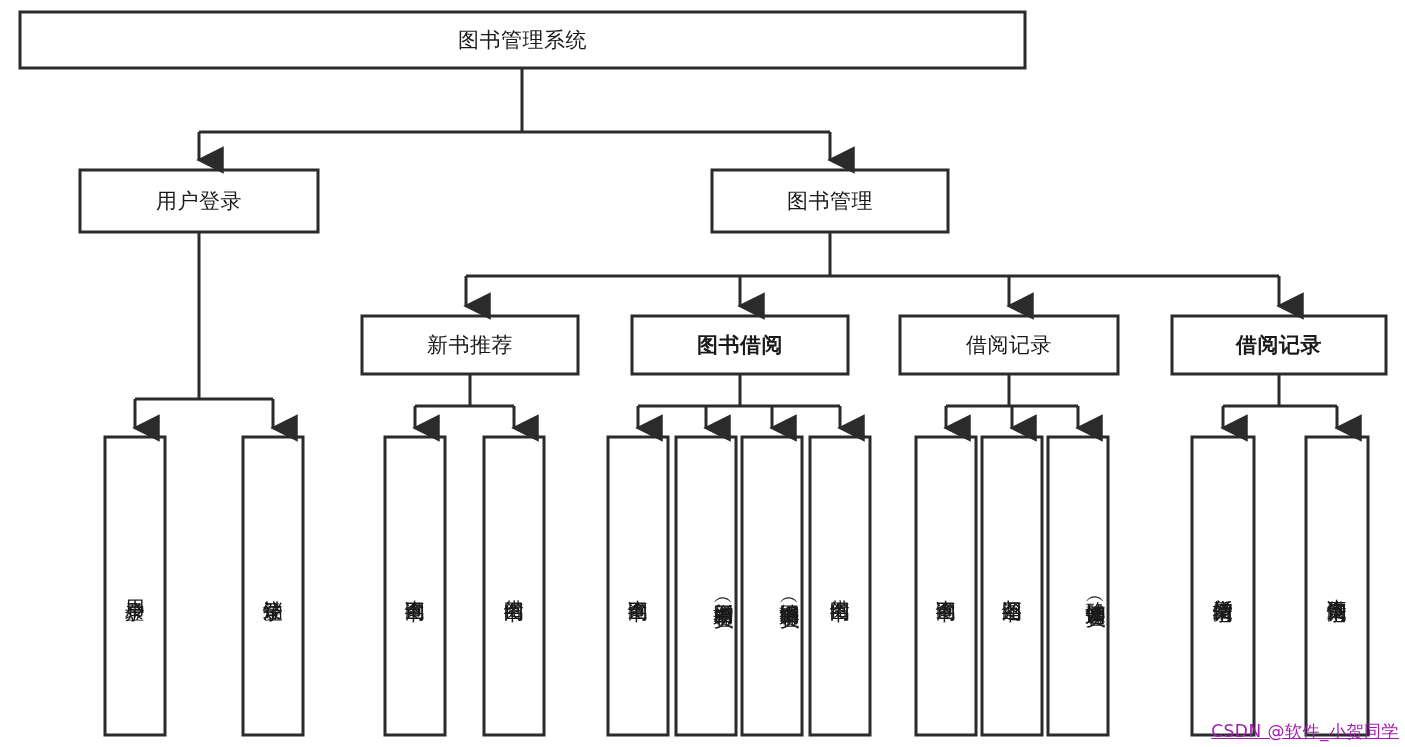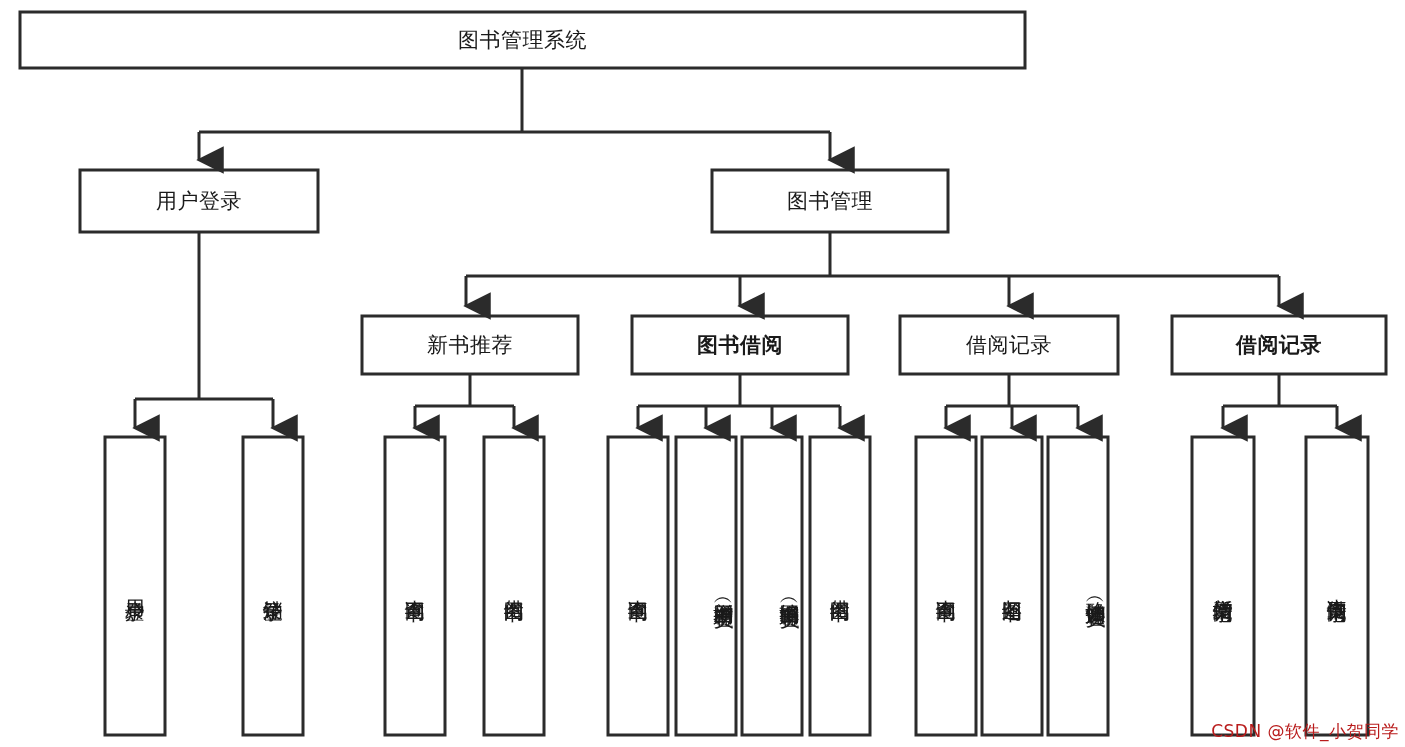--- a/index.html
+++ b/index.html
@@ -65,24 +65,25 @@
     writing-mode: vertical-rl;
     text-orientation: upright;
     text-align: center;
     pointer-events: none;
   }
   #watermark {
     position: absolute;
     right: 6px;
     bottom: 4px;
     font-size: 17px;
-    color: #b91c1c;
+    color: #a21caf;
     letter-spacing: 0.5px;
     white-space: nowrap;
     pointer-events: none;
+    text-decoration: underline;
   }
 </style>
 </head>
 <body>
 
 <div id="diagram-root">
 
   <svg id="diagram-svg" viewBox="0 0 1405 747">
     <defs>
       <marker id="arrow" viewBox="0 0 12 12" refX="6" refY="10" markerWidth="11" markerHeight="11" orient="auto-start-reverse">

